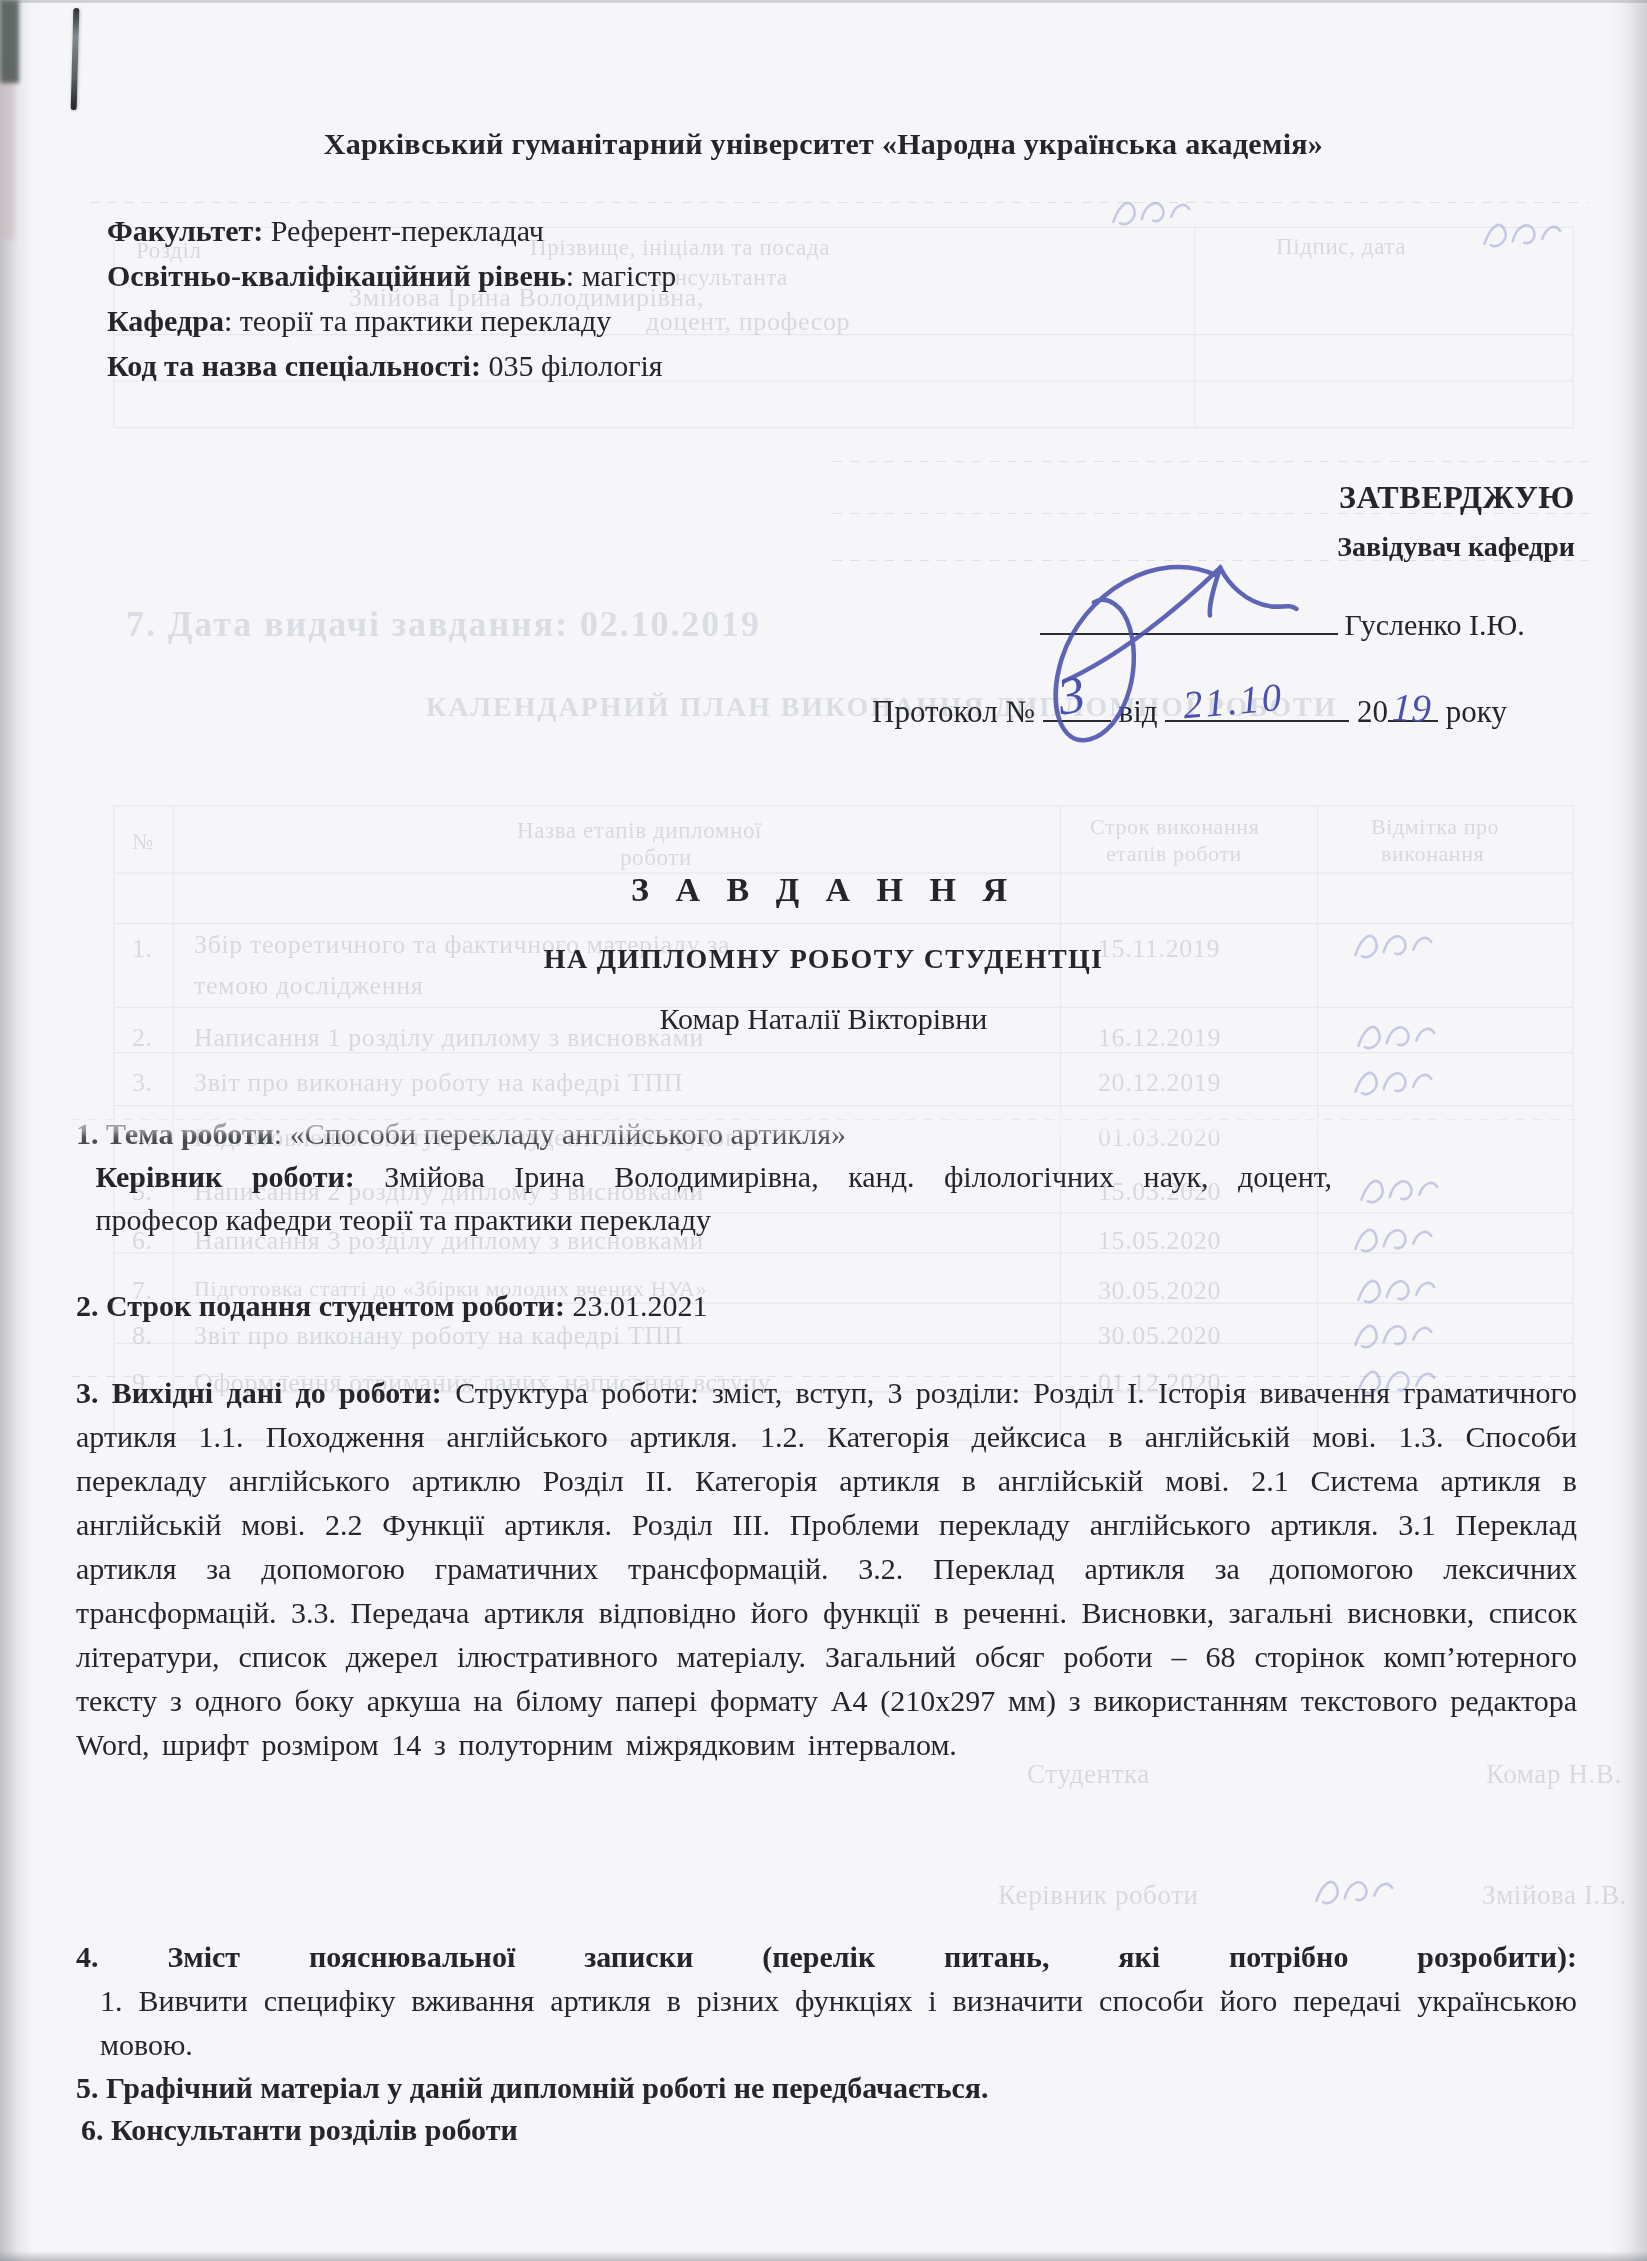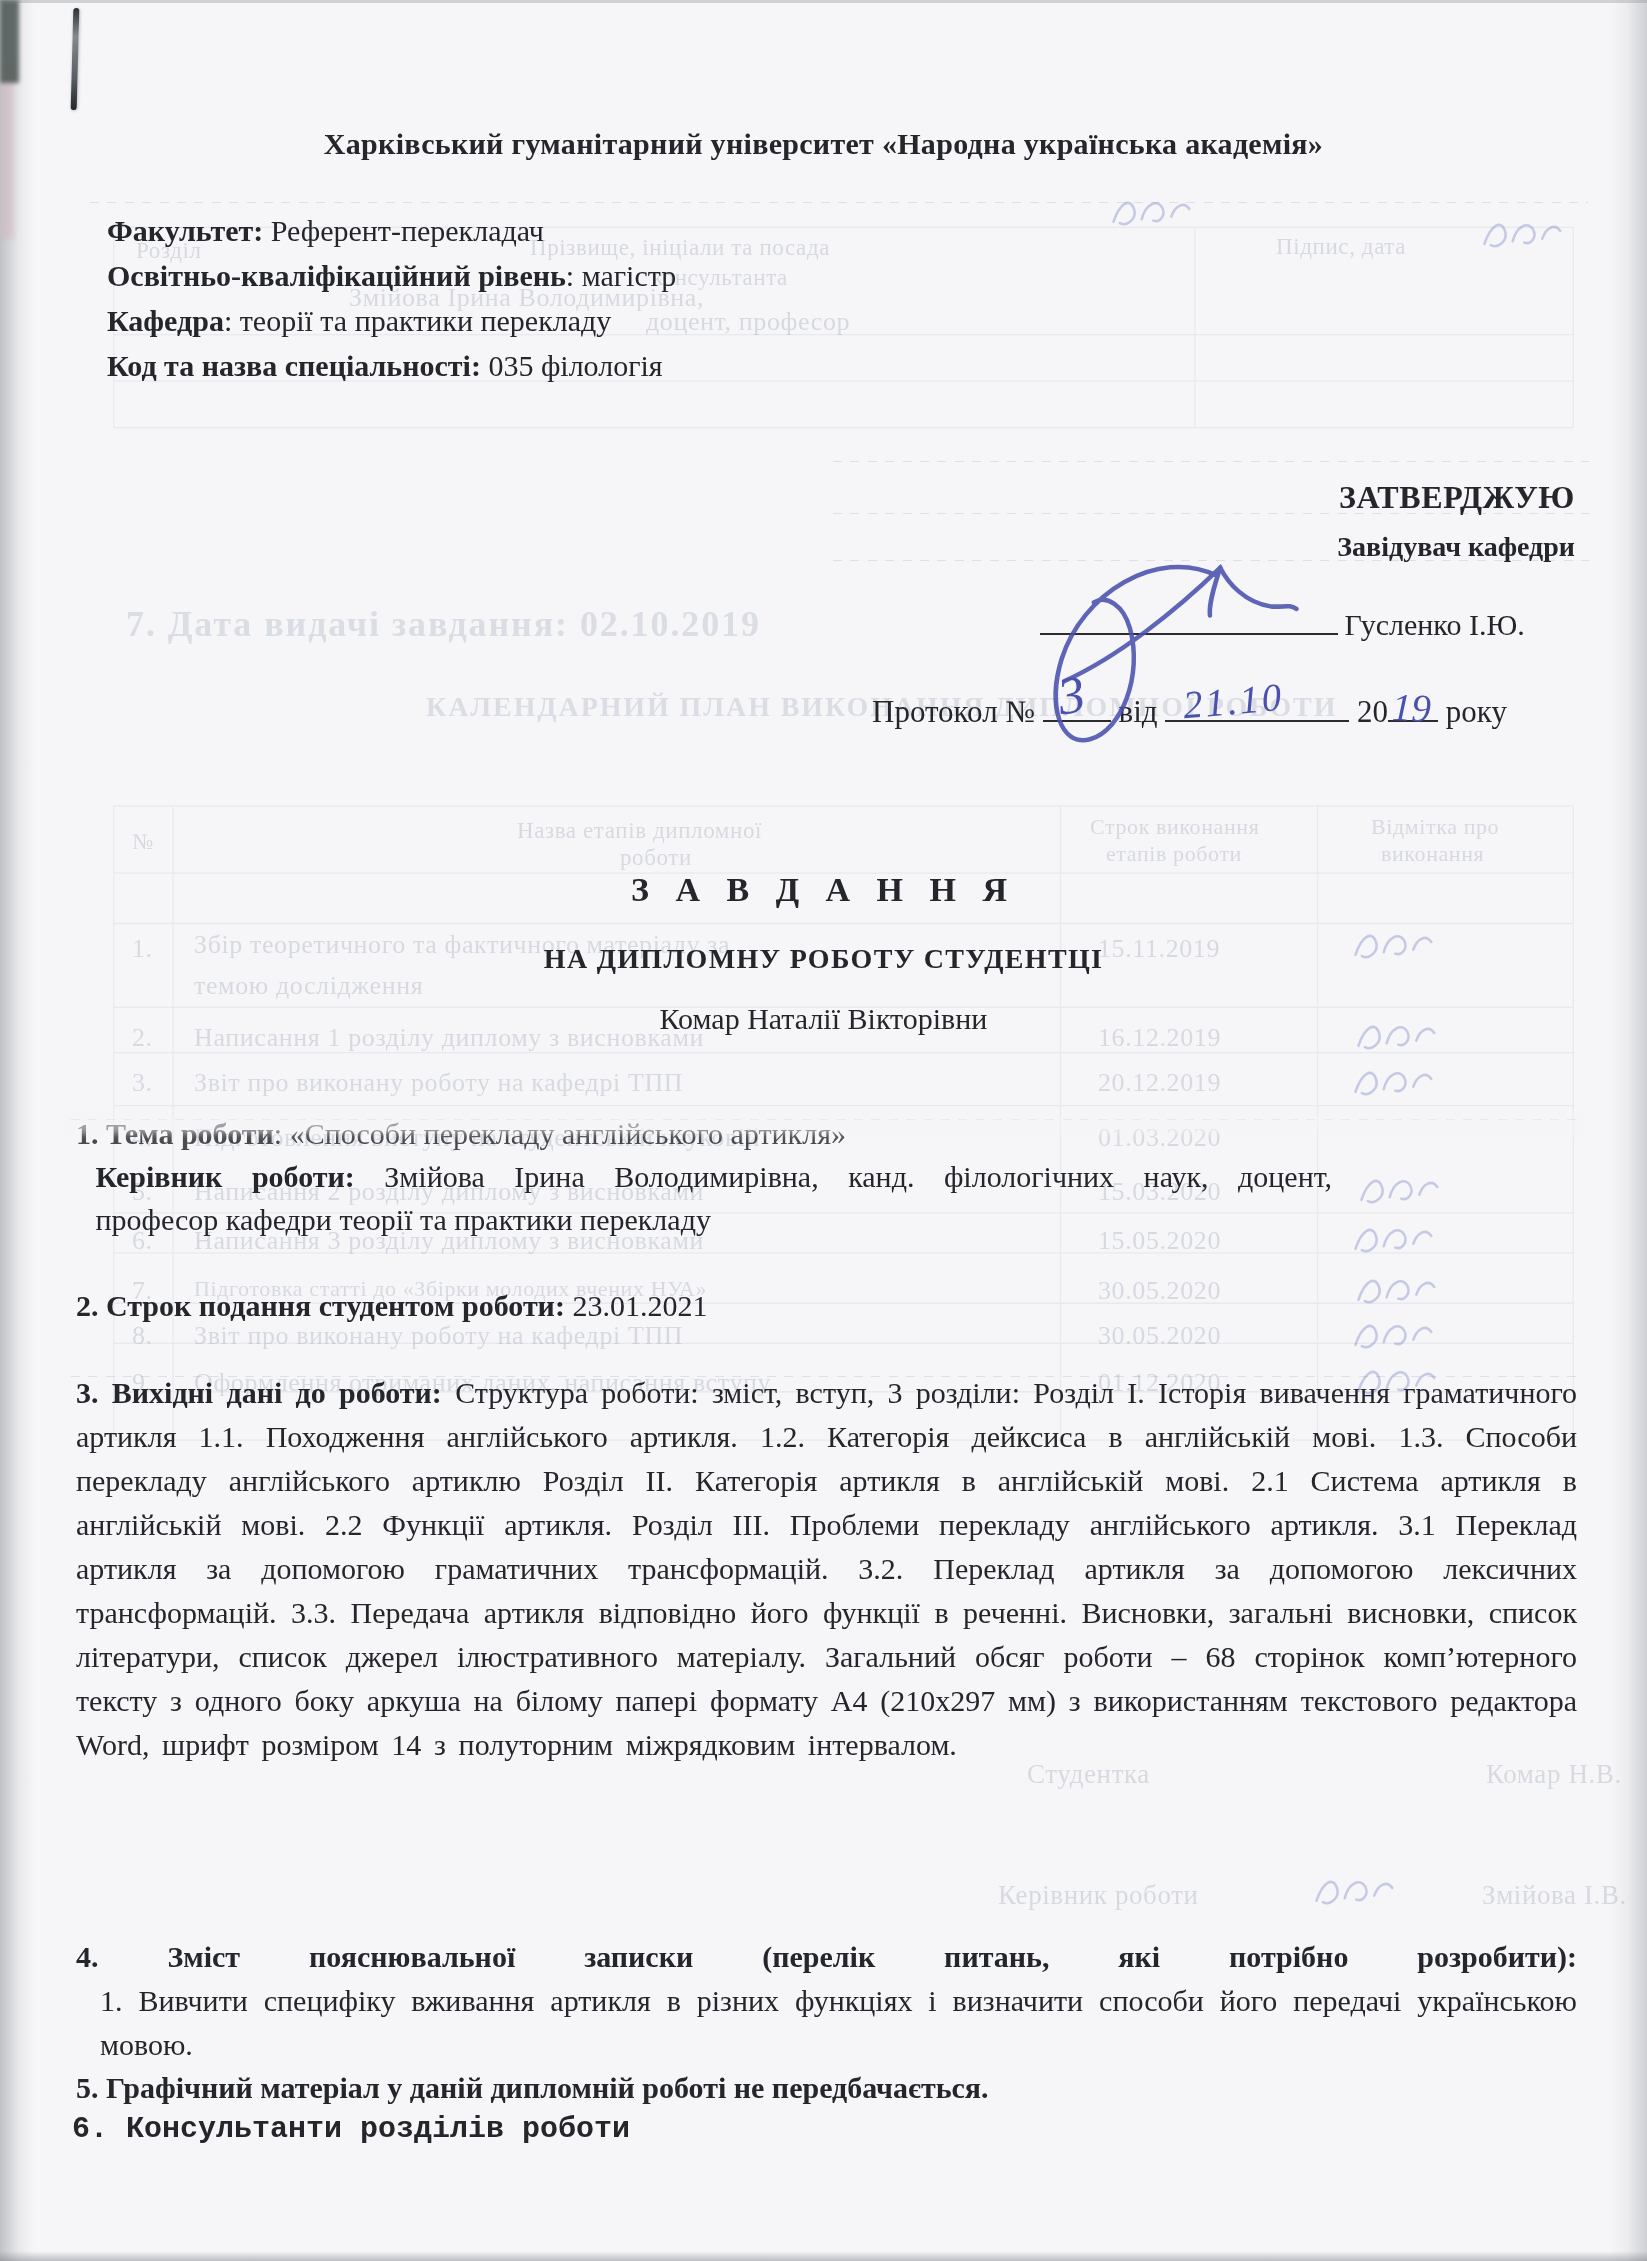--- a/index.html
+++ b/index.html
@@ -59,21 +59,21 @@
   .sec1{left:76px;top:1112px;width:1501px;}
   .sec1 .indent{margin-left:19.4px;}
   .sec1 .stretch{word-spacing:22px;}
   .sec1 .l1{opacity:.82;}
   .sec2{left:76px;top:1284px;width:1501px;}
   .sec3{left:76px;top:1371px;width:1501px;text-align:justify;word-spacing:5.2px;line-height:44px;}
   .sec4{left:76px;top:1935px;width:1501px;line-height:44px;}
   .sec4-label{text-align:justify;text-align-last:justify;font-weight:bold;}
   .sec4-text{text-align:justify;word-spacing:3.9px;margin-left:24px;}
   .sec5{left:76px;top:2066px;width:1501px;font-weight:bold;}
-  .sec6{left:72px;top:2108px;width:1501px;font-weight:bold;font-family:Liberation Mono, monospace;}
+  .sec6{left:81px;top:2108px;width:1501px;font-weight:bold;}
   b{font-weight:bold;}
 </style>
 </head>
 <body>
 
 <div id="page">
 
   <svg id="ghost-grid" width="1647" height="2261" viewBox="0 0 2550 3501">
     <g stroke="#8a93a8" stroke-width="2" opacity="0.12">
       <line x1="176" y1="352" x2="2436" y2="352"></line>

